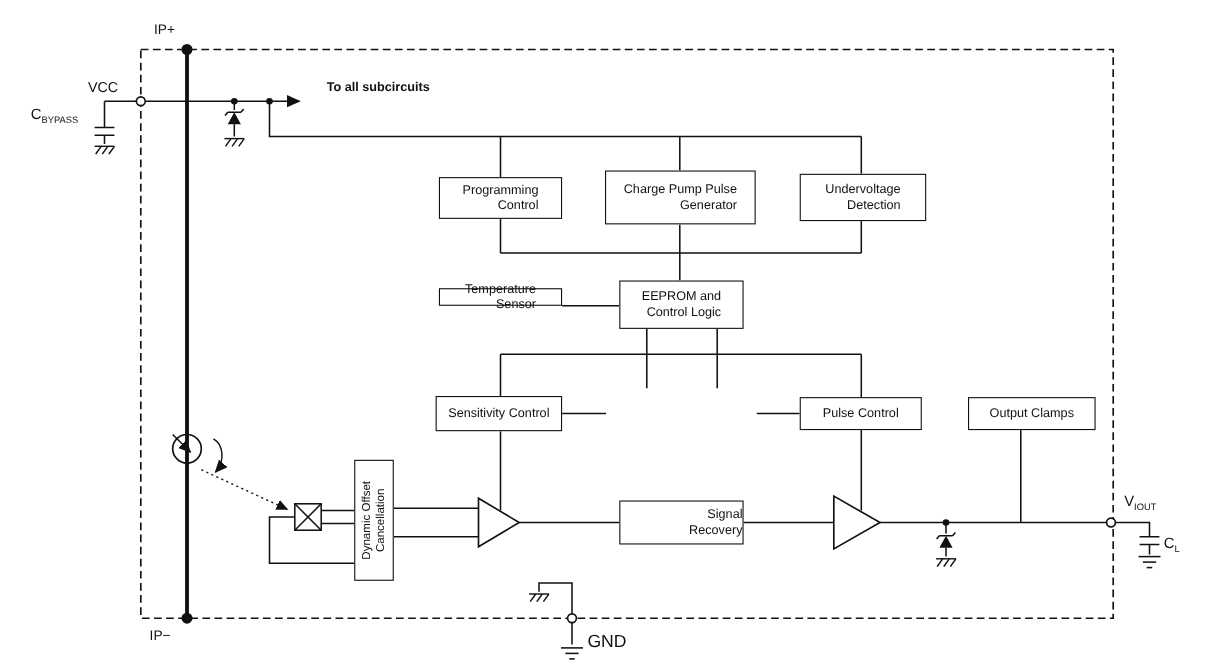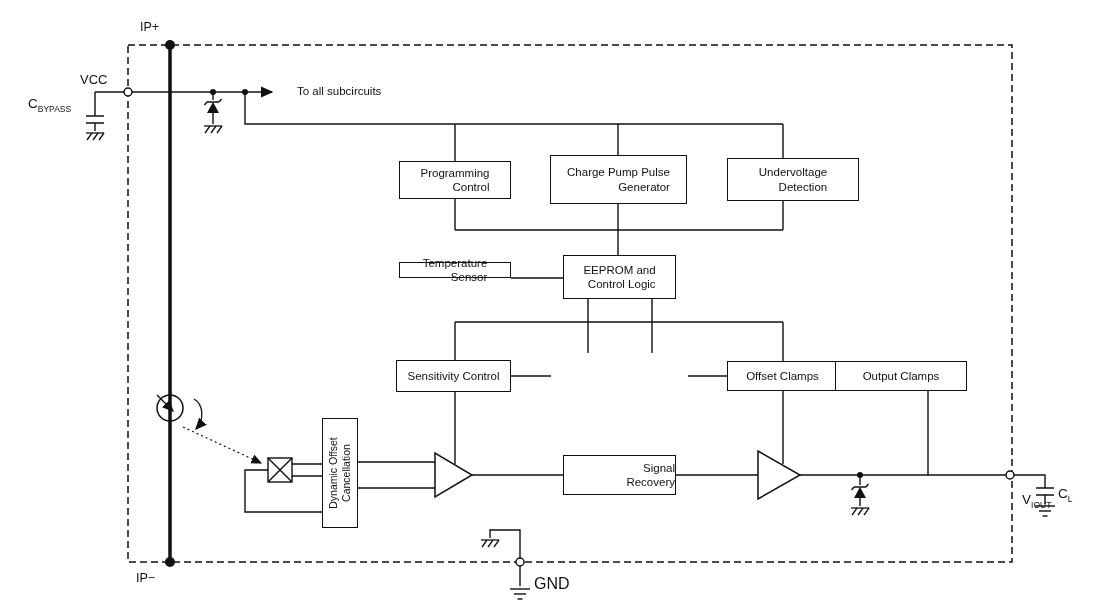--- a/index.html
+++ b/index.html
@@ -107,58 +107,58 @@
     <circle cx="1010" cy="475" r="4" fill="#fff" stroke="#111" stroke-width="1.5"></circle>
     <circle cx="520" cy="562" r="4" fill="#fff" stroke="#111" stroke-width="1.5"></circle>
   </svg>
 
   <div class="block" style="left:399px;top:161px;width:112px;height:38px;">Programming
 Control</div>
 
   <div class="block" style="left:550px;top:155px;width:137px;height:49px;">Charge Pump Pulse
 Generator</div>
 
-  <div class="block" style="left:727px;top:158px;width:132px;height:43px;">Undervoltage
+  <div class="block" style="left:727px;top:158px;width:115px;height:43px;">Undervoltage
 Detection</div>
 
   <div class="block" style="left:399px;top:262px;width:112px;height:16px;">Temperature
 Sensor</div>
 
   <div class="block" style="left:563px;top:255px;width:113px;height:44px;">EEPROM and
 Control Logic</div>
 
   <div class="block" style="left:396px;top:360px;width:115px;height:32px;">Sensitivity Control</div>
 
 
-  <div class="block" style="left:727px;top:361px;width:111px;height:30px;">Offset Clamps</div>
+  <div class="block" style="left:727px;top:361px;width:111px;height:30px;">Pulse Control</div>
 
-  <div class="block" style="left:835px;top:361px;width:132px;height:30px;">Output Clamps</div>
+  <div class="block" style="left:880px;top:361px;width:116px;height:30px;">Output Clamps</div>
 
   <div class="block" style="left:563px;top:455px;width:113px;height:40px;padding-left:43px;">Signal Recovery</div>
 
   <div class="vblock" style="left:322px;top:418px;width:36px;height:110px;">
     <div class="vtxt">Dynamic Offset
 Cancellation</div>
   </div>
 
   <div class="lbl" style="left:140px;top:20px;">IP+</div>
 
   <div class="lbl" style="left:136px;top:571px;">IP−</div>
 
   <div class="lbl" style="left:80px;top:72px;font-size:13px;">VCC</div>
 
   <div class="lbl" style="left:534px;top:575px;font-size:16px;">GND</div>
 
   <div class="lbl ref" style="left:28px;top:96px;">
     <span>C</span><sub>BYPASS</sub>
   </div>
 
-  <div class="lbl ref" style="left:1022px;top:448px;margin-top:44px;">
+  <div class="lbl ref" style="left:1022px;top:448px;">
     <span>V</span><sub>IOUT</sub>
   </div>
 
   <div class="lbl ref" style="left:1058px;top:486px;">
     <span>C</span><sub>L</sub>
   </div>
 
-  <div class="lbl note" style="left:297px;top:85px;">To all subcircuits</div>
+  <div class="lbl note" style="left:297px;top:74px;font-weight:bold;">To all subcircuits</div>
 
 </div>
 
 </body></html>

